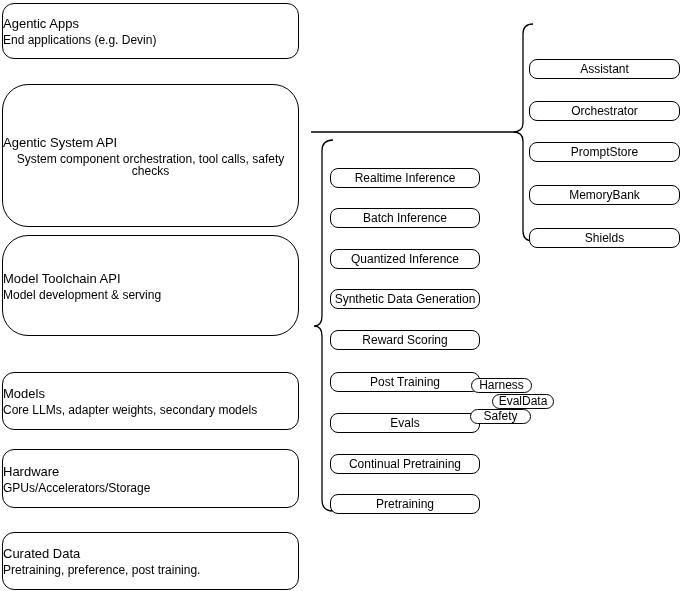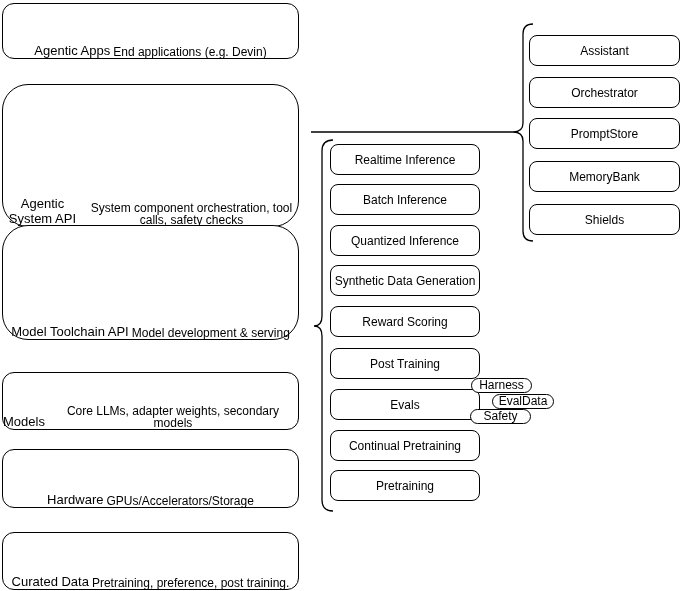--- a/index.html
+++ b/index.html
@@ -19,41 +19,42 @@
     pointer-events: none;
   }
   .node {
     position: absolute;
     left: 2px;
     width: 297px;
     box-sizing: border-box;
     border: 1px solid #000000;
     background: #ffffff;
     display: flex;
-    flex-direction: row;
-    align-items: flex-end;
+    flex-direction: column;
+    align-items: flex-start;
     justify-content: center;
     gap: 3px;
     text-align: center;
   }
   .node-title { font-size: 13px; line-height: 15px; }
   .node-subtitle { font-size: 12px; line-height: 12px; }
   .mbox, .rbox {
     position: absolute;
-    height: 31px;
+    height: 20px;
     box-sizing: border-box;
     border: 1px solid #000000;
     border-radius: 8px;
     background: #ffffff;
     display: flex;
     align-items: center;
     justify-content: center;
     font-size: 12px;
     text-align: center;
     z-index: 2;
+    margin-top: 24px;
   }
   .mbox { left: 330px; width: 150px; }
   .rbox { left: 529px; width: 151px; }
   .tag {
     position: absolute;
     height: 15px;
     box-sizing: border-box;
     border: 1px solid #000000;
     border-radius: 8px;
     background: #ffffff;
@@ -77,21 +78,21 @@
   </svg>
 
   <div class="node" style="top:3px;height:56px;border-radius:12px">
     <div class="node-title">Agentic Apps</div>
     <div class="node-subtitle">End applications (e.g. Devin)</div>
   </div>
   <div class="node" style="top:84px;height:143px;border-radius:26px">
     <div class="node-title">Agentic System API</div>
     <div class="node-subtitle">System component orchestration, tool calls, safety checks</div>
   </div>
-  <div class="node" style="top:225px;height:115px;border-radius:26px">
+  <div class="node" style="top:235px;height:101px;border-radius:26px">
     <div class="node-title">Model Toolchain API</div>
     <div class="node-subtitle">Model development &amp; serving</div>
   </div>
   <div class="node" style="top:372px;height:58px;border-radius:12px">
     <div class="node-title">Models</div>
     <div class="node-subtitle">Core LLMs, adapter weights, secondary models</div>
   </div>
   <div class="node" style="top:449px;height:59px;border-radius:12px">
     <div class="node-title">Hardware</div>
     <div class="node-subtitle">GPUs/Accelerators/Storage</div>

